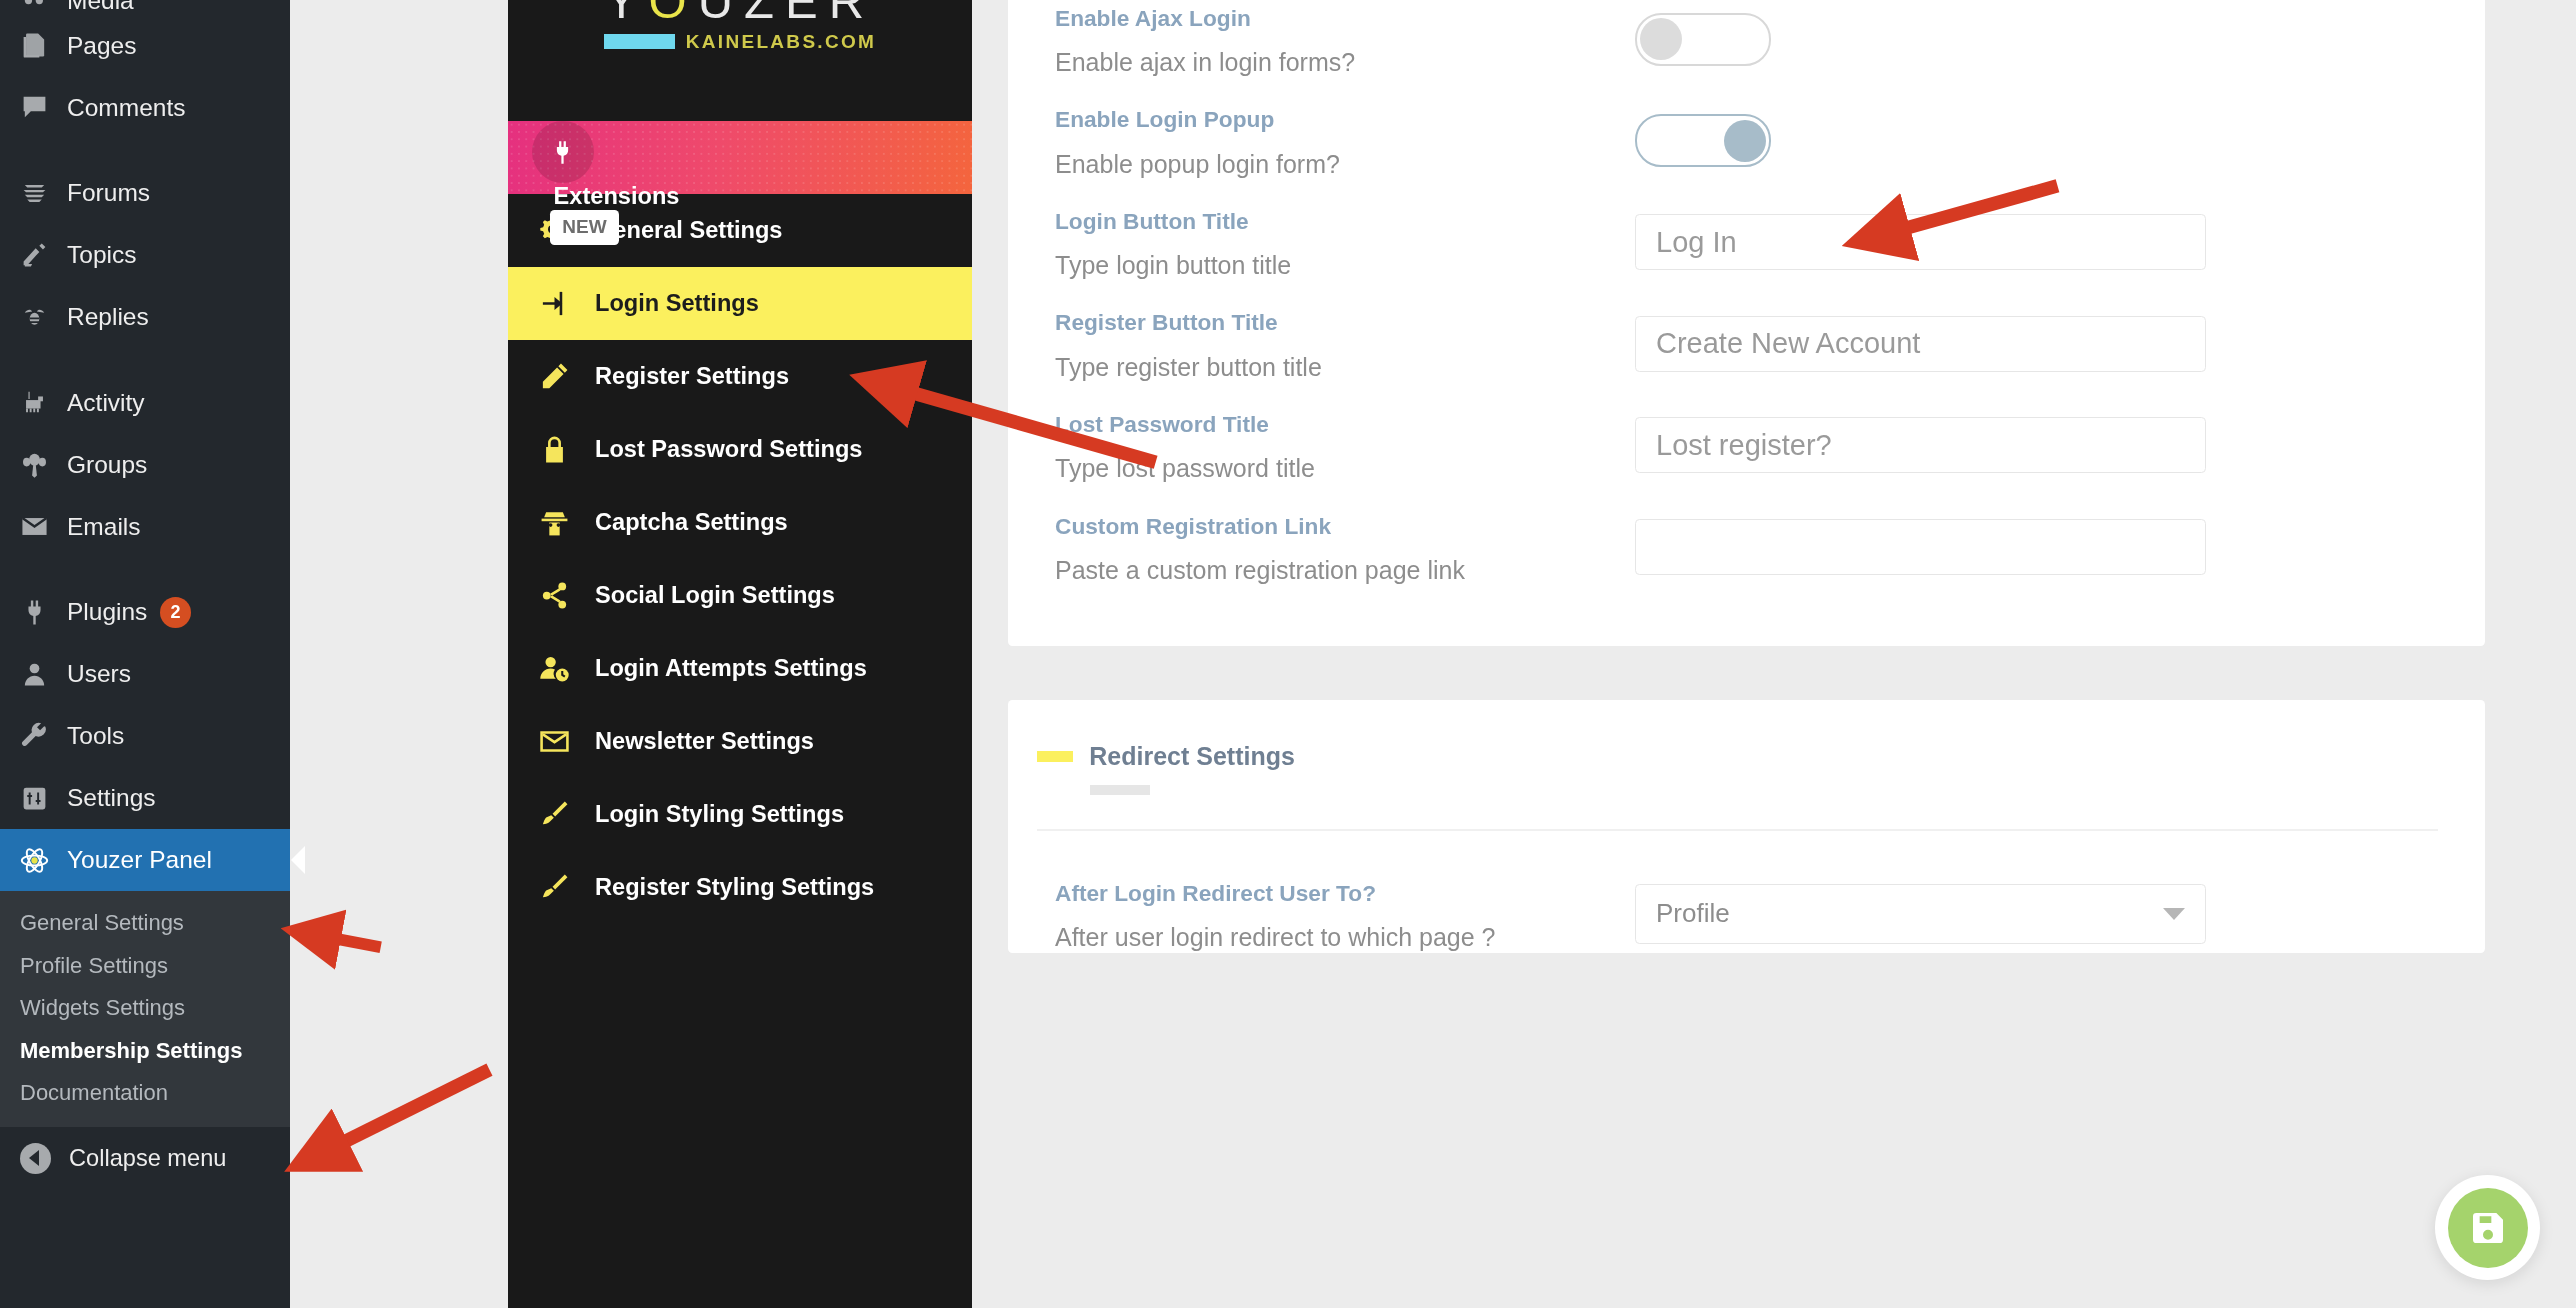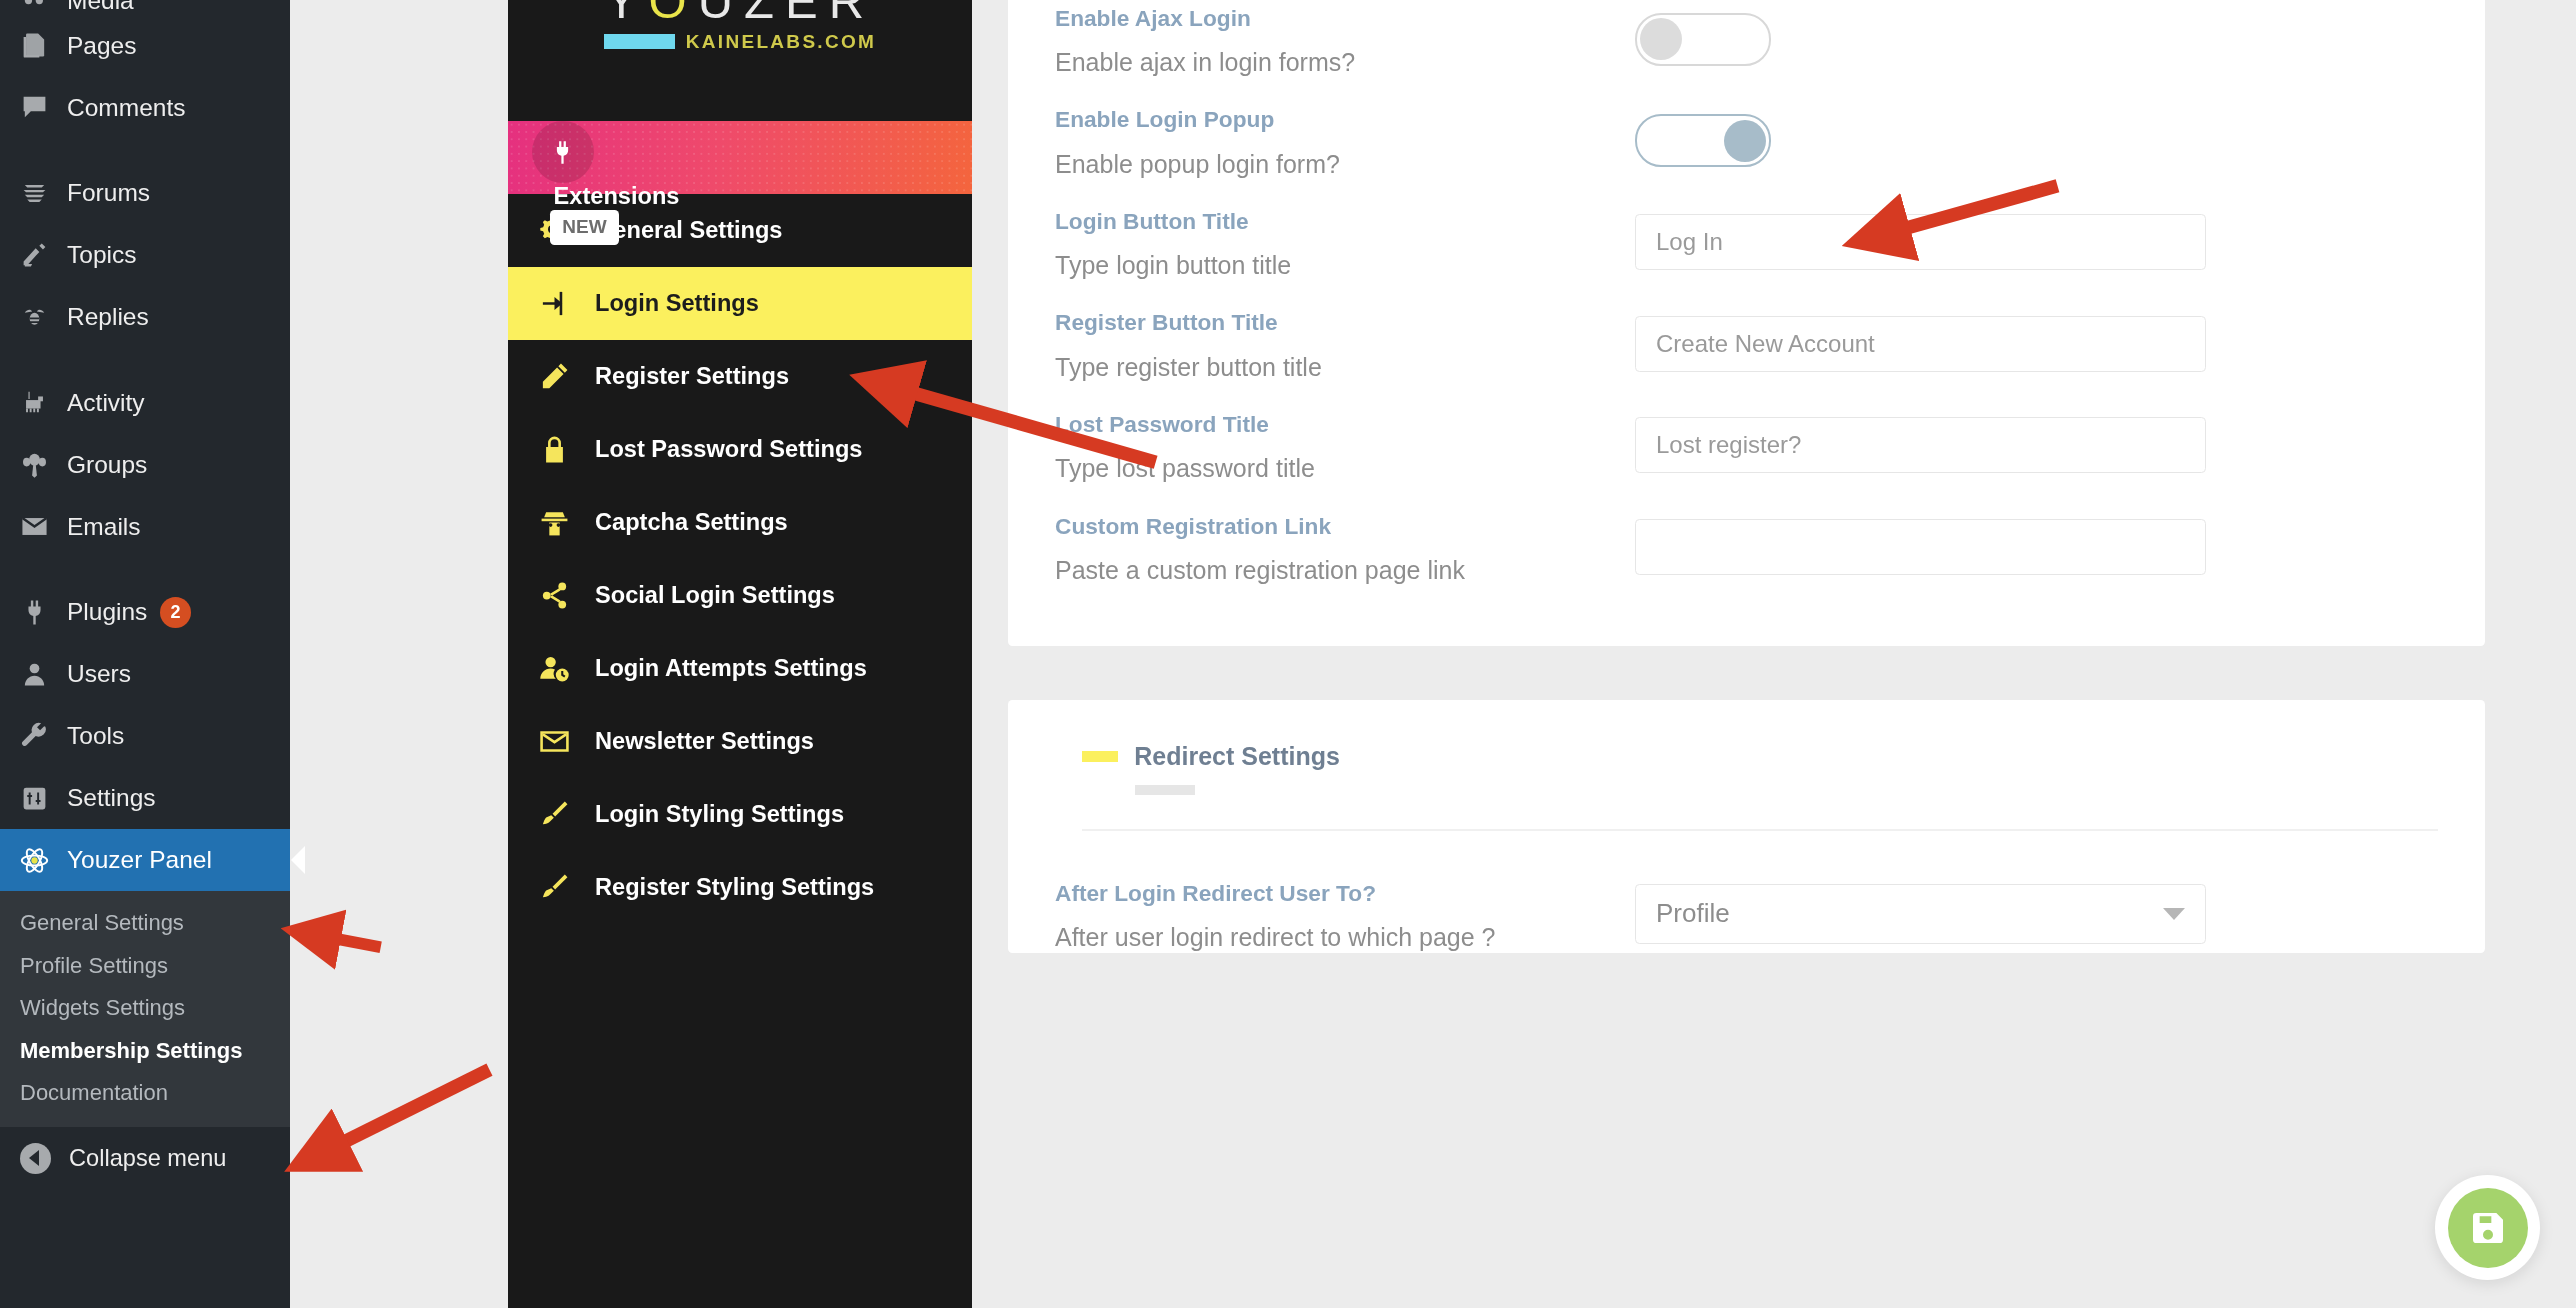--- a/index.html
+++ b/index.html
@@ -195,35 +195,35 @@
   }
   .toggle.on { border-color: #a7bcc9; }
   .toggle.on .knob { background: #a7bcc9; left: auto; right: 2.7px; }
 
   .text-input {
     width: 571px; height: 56px;
     border: 1.8px solid #e6e6e6; border-radius: 4.5px;
     background: #fff;
     display: flex; align-items: center;
     padding: 0 20px;
-    font-size: 24px; color: #9a9a9a;
+    font-size: 29px; color: #9a9a9a;
   }
   .select-input {
     width: 571px; height: 60px;
     border: 1.8px solid #e6e6e6; border-radius: 4.5px;
     background: #fff;
     display: flex; align-items: center; justify-content: space-between;
     padding: 0 20px;
     font-size: 26px; color: #8d8d8d;
   }
   .caret { width: 0; height: 0;
     border-left: 11px solid transparent; border-right: 11px solid transparent;
     border-top: 12.7px solid #b6b6b6; }
 
-  .sec-head { padding: 42px 47px 0 74px; }
+  .sec-head { padding: 42px 47px 0 29px; }
   .sec-head-row { display: flex; align-items: center; }
   .sec-dash { width: 36px; height: 11px; background: #fbf05e; margin-right: 16.3px; flex: 0 0 36px; }
   .sec-title { font-size: 25px; color: #6f7f92; font-weight: 600; }
   .sec-underline { width: 60px; height: 10px; background: #e6e6e6; margin: 14.5px 0 0 53px; }
   .sec-divider { height: 1.8px; background: #f0f0f0; margin-top: 34px; }
 
   
   .save-fab {
     position: absolute; right: 36px; bottom: 29px;
     width: 105px; height: 105px; border-radius: 50%;

